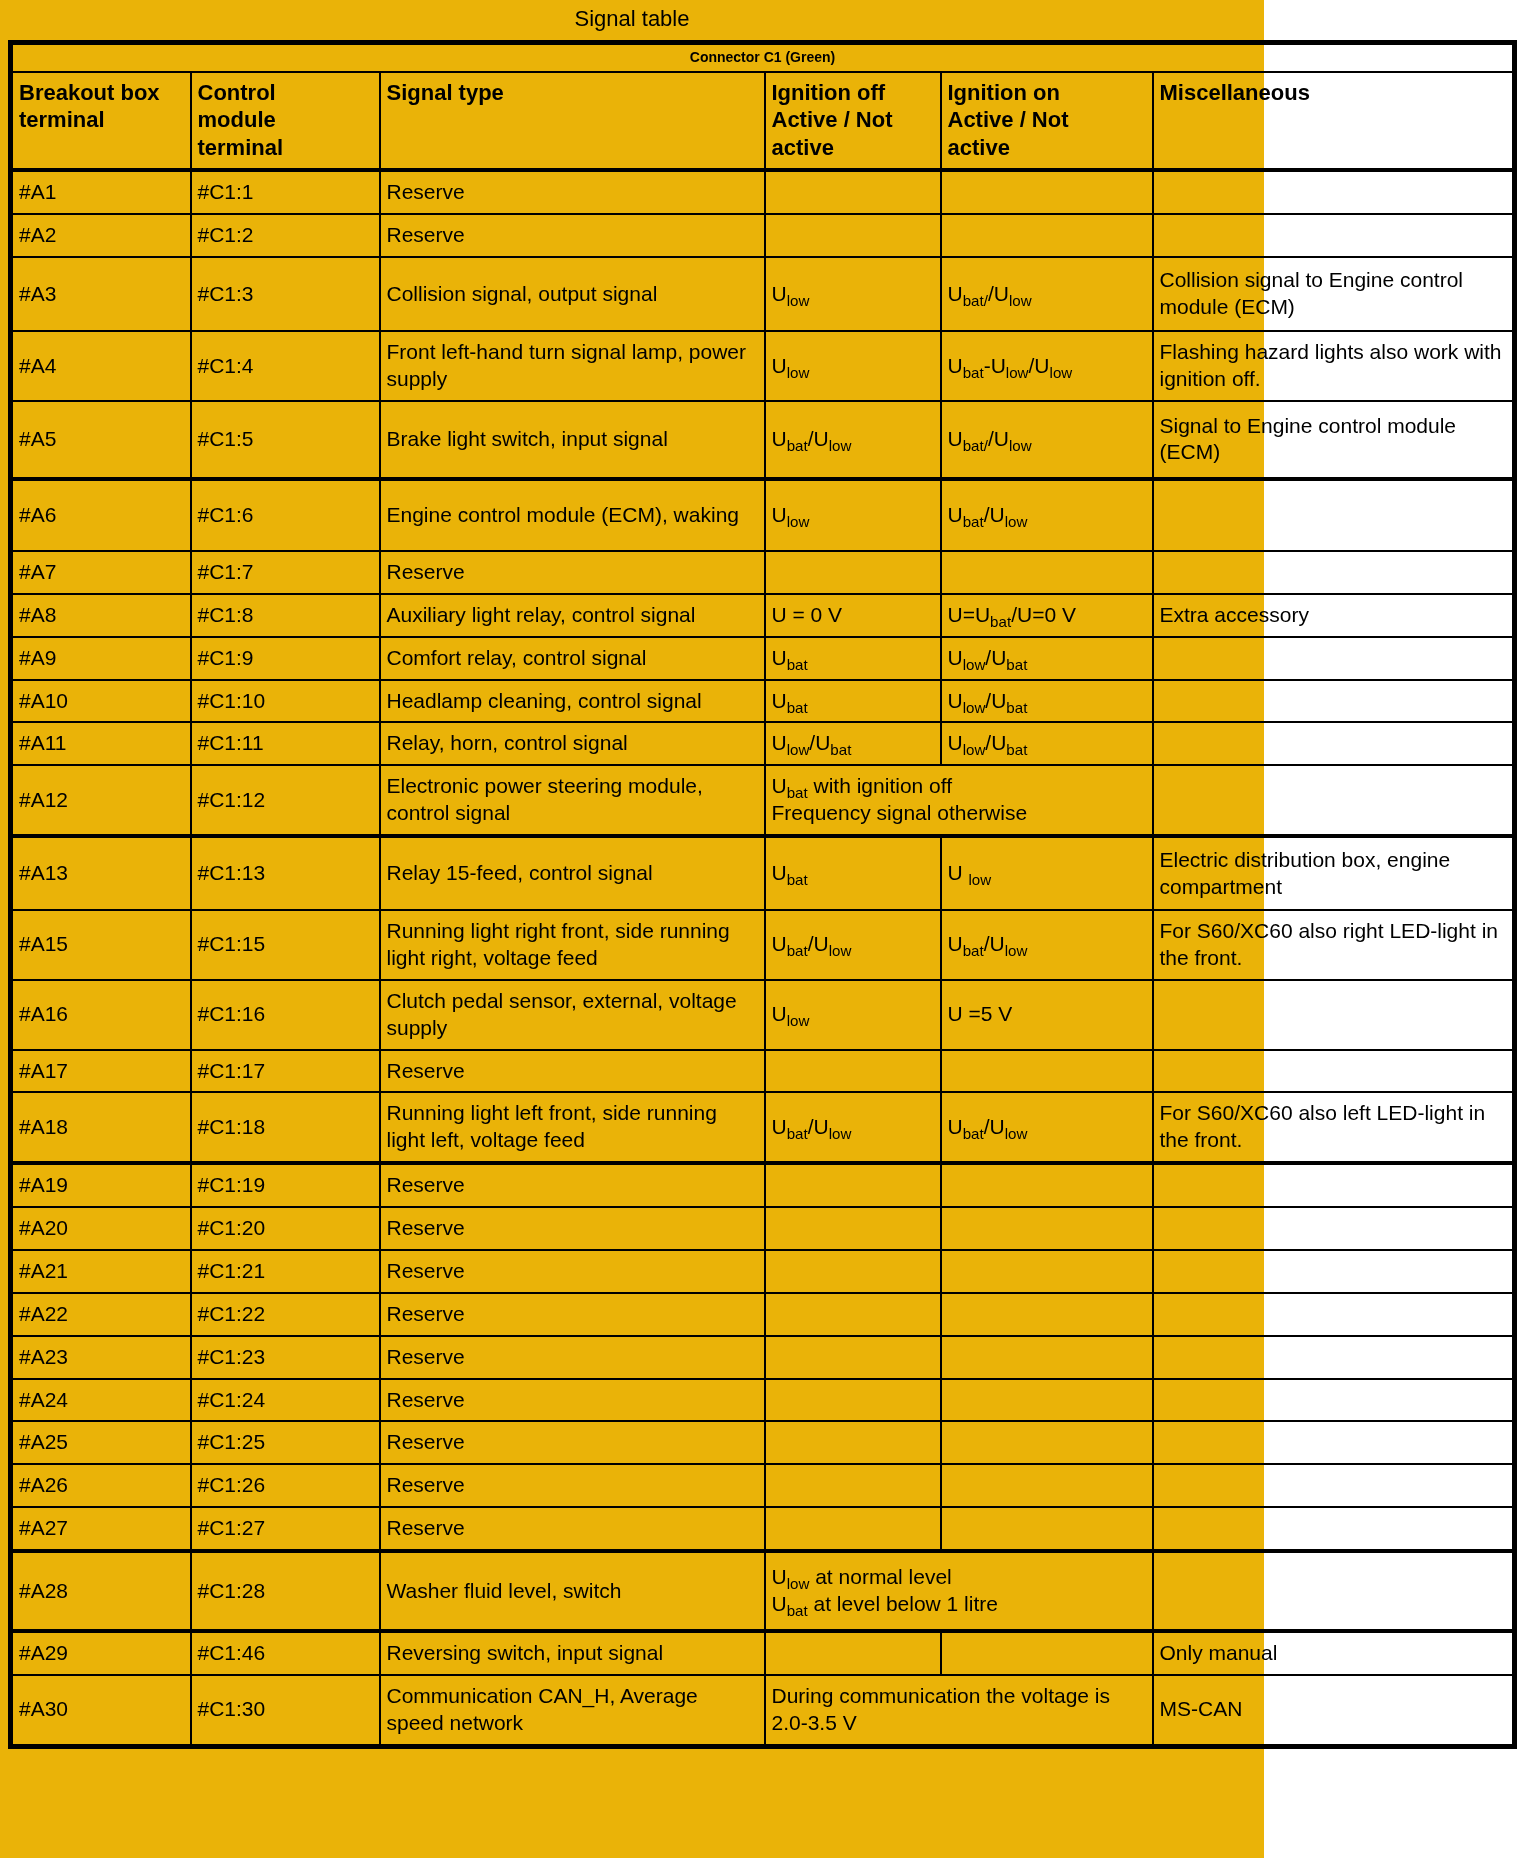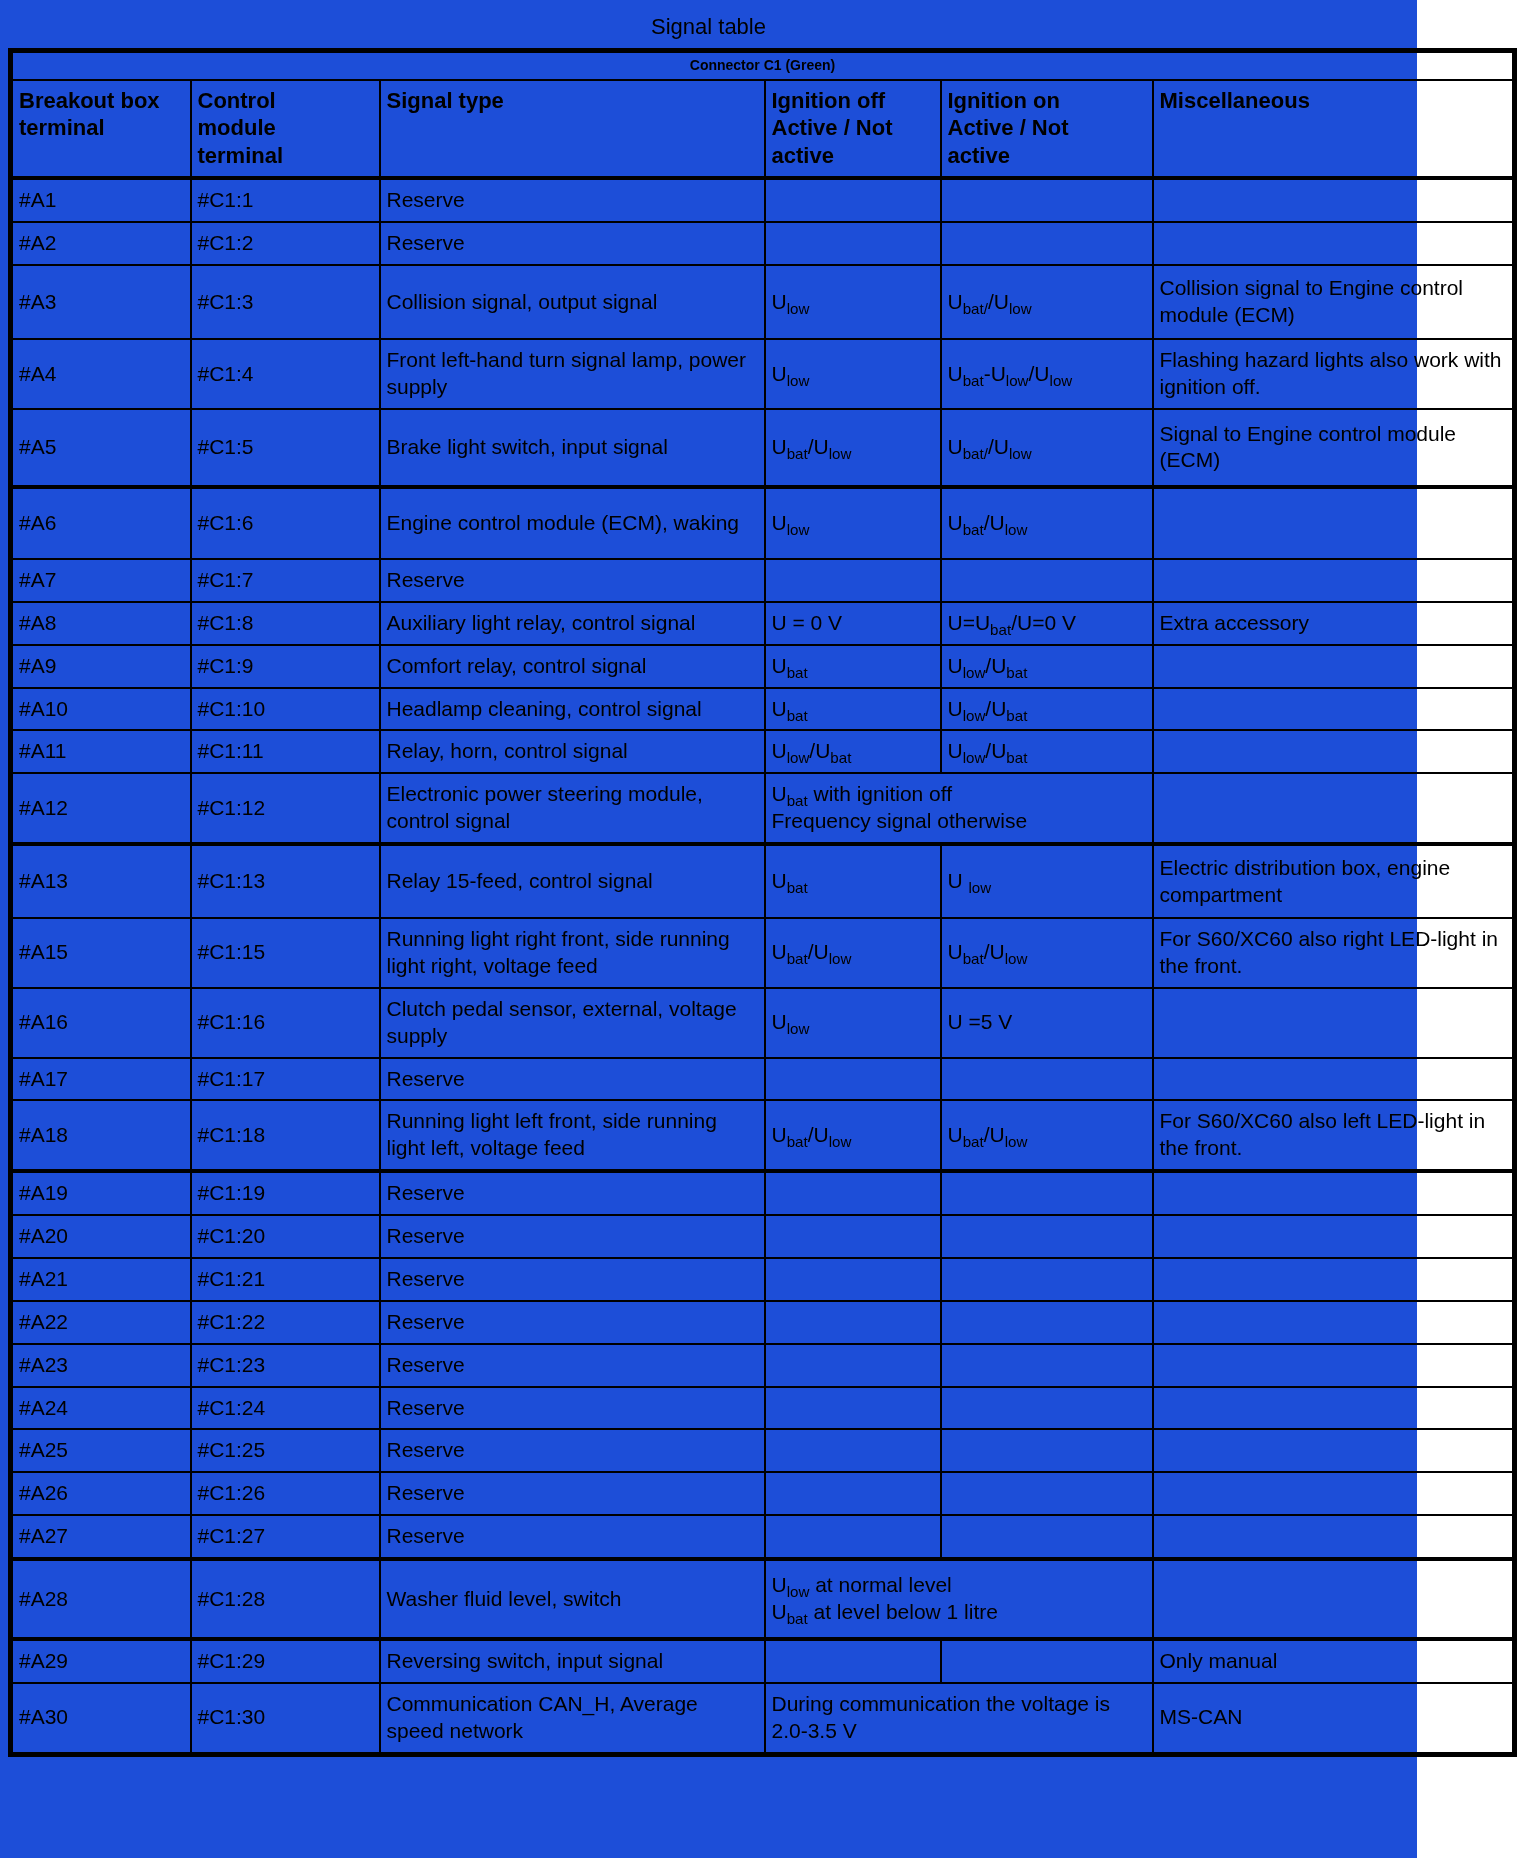--- a/index.html
+++ b/index.html
@@ -3,25 +3,25 @@
 <meta charset="utf-8">
 <style>
   html, body {
     margin: 0;
     padding: 0;
     background: #ffffff;
     color: #000000;
     font-family: "Liberation Sans", sans-serif;
   }
   .page {
-    width: 1417px;
+    width: 1264px;
     min-height: 1858px;
     box-sizing: border-box;
-    padding: 12px 8px 10px 8px;
-    background: #1d4ed8;
+    padding: 4px 8px 10px 8px;
+    background: #eab308;
   }
   .doc-title {
     text-align: center;
     font-size: 22px;
     font-weight: normal;
     margin: 2px 0 8px 0;
   }
   table.signal-table {
     border-collapse: collapse;
     table-layout: fixed;
@@ -300,21 +300,21 @@
         </tr>
         <tr class="thick" style="height: 80px;">
           <td>#A28</td>
           <td>#C1:28</td>
           <td>Washer fluid level, switch</td>
           <td colspan="2">U<sub>low</sub> at normal level<br>U<sub>bat</sub> at level below 1 litre</td>
           <td></td>
         </tr>
         <tr>
           <td>#A29</td>
-          <td>#C1:29</td>
+          <td>#C1:46</td>
           <td>Reversing switch, input signal</td>
           <td></td>
           <td></td>
           <td>Only manual</td>
         </tr>
         <tr>
           <td>#A30</td>
           <td>#C1:30</td>
           <td>Communication CAN_H, Average speed network</td>
           <td colspan="2">During communication the voltage is 2.0-3.5 V</td>

